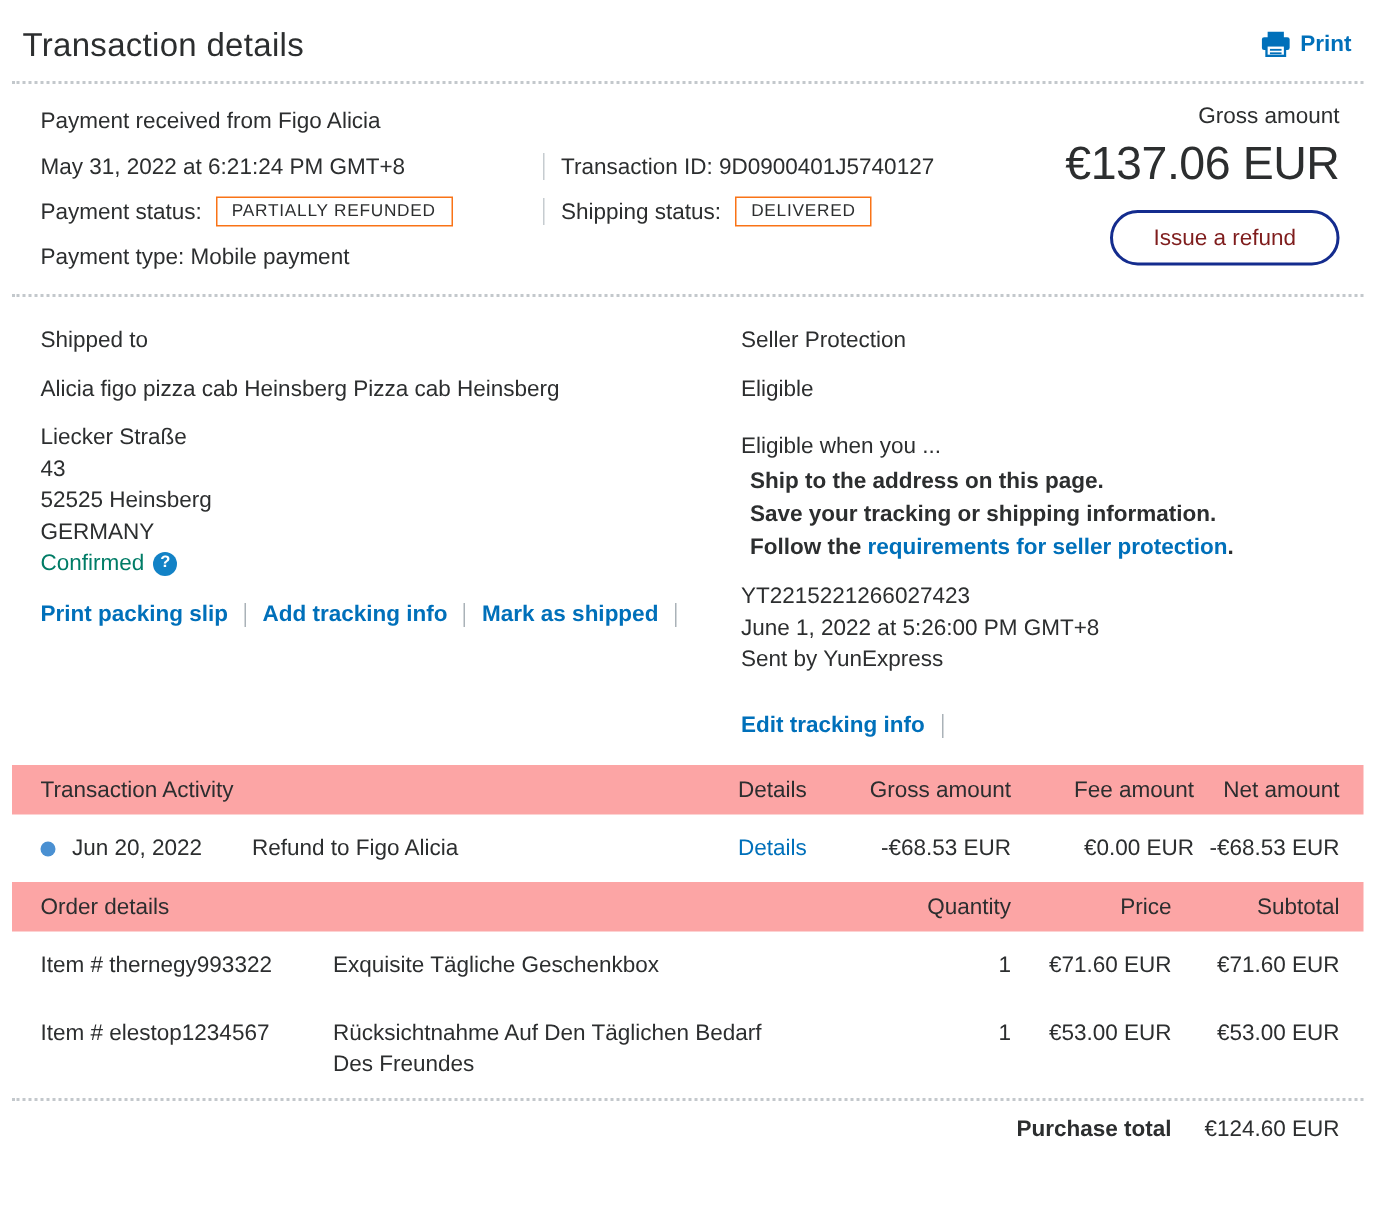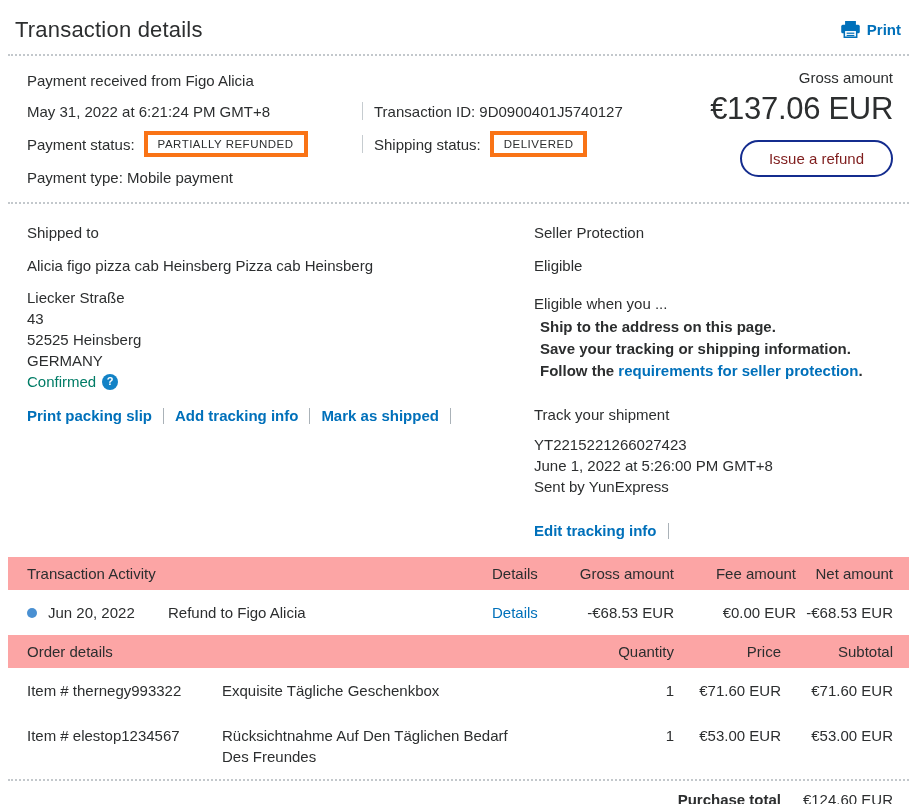--- a/index.html
+++ b/index.html
@@ -14,30 +14,30 @@
 
   
   .summary { position:relative; padding:13px 24px 16px 27px; }
   .summary .row { display:flex; align-items:center; }
   .sum-line1 { margin-top:3px; }
   .sum-row2 { margin-top:13px; }
   .sum-row3 { margin-top:11px; }
   .sum-line4 { margin-top:12px; }
   .leftcell { width:335px; display:flex; align-items:center; }
   .vbar { width:1px; height:18px; background:#c6ccd0; margin-right:11px; flex:none; }
-  .badge { display:inline-block; border:4px solid #f97316; color:#2c2e2f; font-size:11.5px; letter-spacing:.5px; padding:3px 10px 3px; margin-left:9px; white-space:nowrap; background:#fff; }
+  .badge { display:inline-block; border:1px solid #f97316; color:#2c2e2f; font-size:11.5px; letter-spacing:.5px; padding:3px 10px 3px; margin-left:9px; white-space:nowrap; background:#fff; }
   .gross-box { position:absolute; top:13px; right:24px; text-align:right; }
   .gross-label { font-size:15px; }
   .gross-amount { font-size:31px; font-weight:400; margin-top:5px; letter-spacing:-.3px; }
   .refund-btn { display:inline-block; margin-top:13px; border:2px solid #142c8e; border-radius:22px; color:#7f1d1d; background:#fff; font-size:15px; font-family:"Liberation Sans",sans-serif; padding:8px 27px; cursor:pointer; }
 
   
   .cols { display:flex; padding:13px 24px 18px 27px; }
   .col-left { width:467px; flex:none; }
-  .col-right { flex:1;margin-left:40px; }
+  .col-right { flex:1; }
   .sec-title { font-size:15px; font-weight:400; margin-top:7px; }
   .recipient { margin-top:16px; }
   .addr { margin-top:13px; line-height:21px; }
   .confirmed-line { display:flex; align-items:center; gap:6px; line-height:21px; }
   .confirmed { color:#007c66; font-weight:400; }
   .help-icon { width:16px; height:16px; border-radius:50%; background:#1282c6; color:#fff; font-size:11px; font-weight:700; display:flex; align-items:center; justify-content:center; cursor:pointer; }
   .link-row { margin-top:15px; display:flex; align-items:center; }
   .link { color:#0070ba; font-weight:700; cursor:pointer; }
   .pipe { width:1px; height:16px; background:#aab2b8; margin:0 11px; flex:none; }
 
@@ -143,21 +143,20 @@
     <div class="sec-title">Seller Protection</div>
     <div class="sp-status">Eligible</div>
     <div class="sp-when">Eligible when you ...</div>
     <div class="sp-reqs">
       <div>Ship to the address on this page.</div>
       <div>Save your tracking or shipping information.</div>
       <div>
         <span>Follow the </span><span class="sp-link">requirements for seller protection</span><span>.</span>
       </div>
     </div>
-    <div class="sec-title track-title">Track your shipment</div>
     <div class="track-block">
       <div>YT2215221266027423</div>
       <div>June 1, 2022 at 5:26:00 PM GMT+8</div>
       <div>Sent by YunExpress</div>
     </div>
     <div class="edit-row">
       <span class="link">Edit tracking info</span>
       <span class="pipe"></span>
     </div>
   </div>

